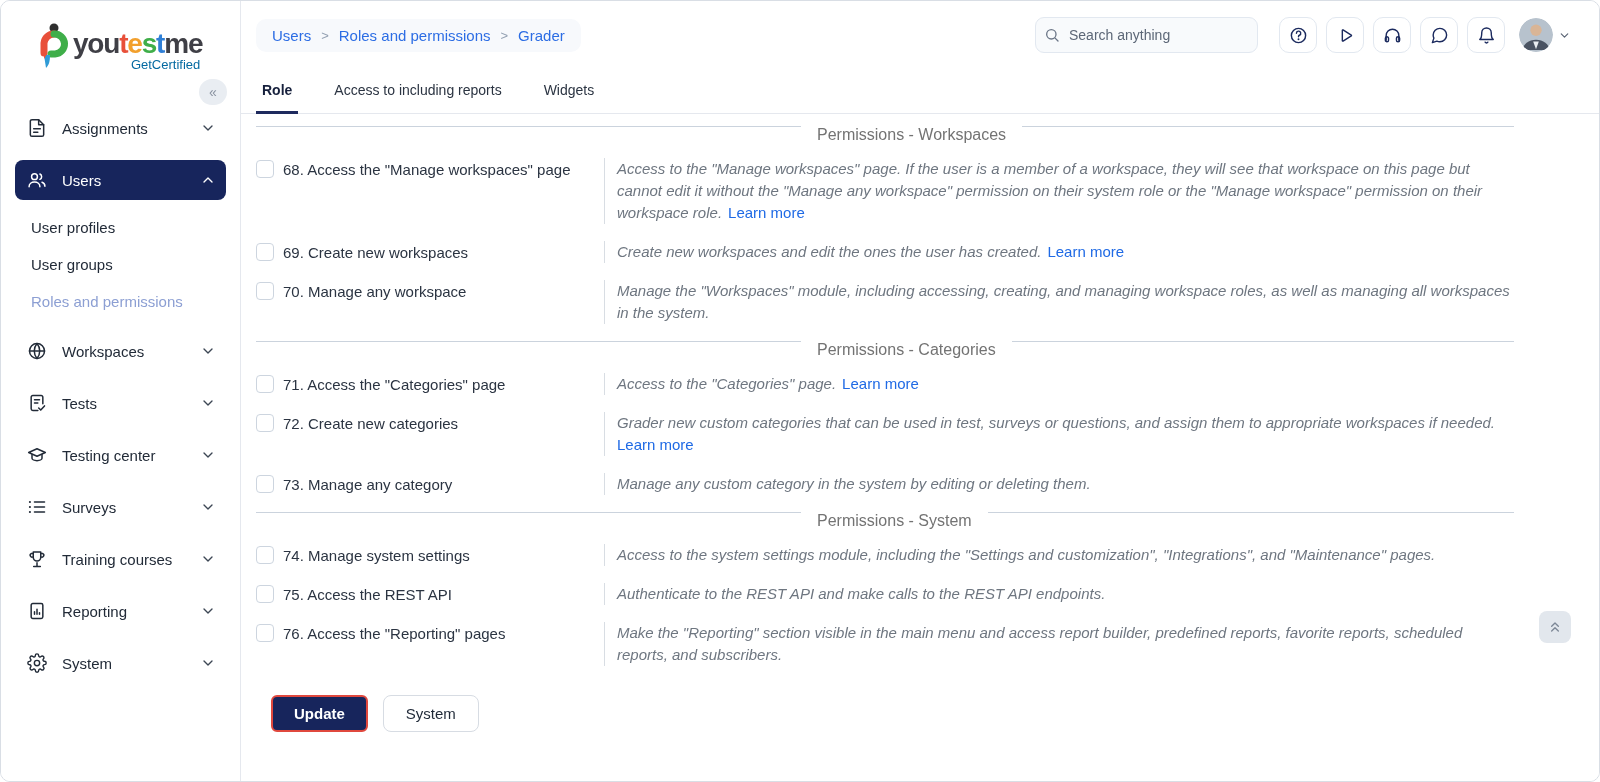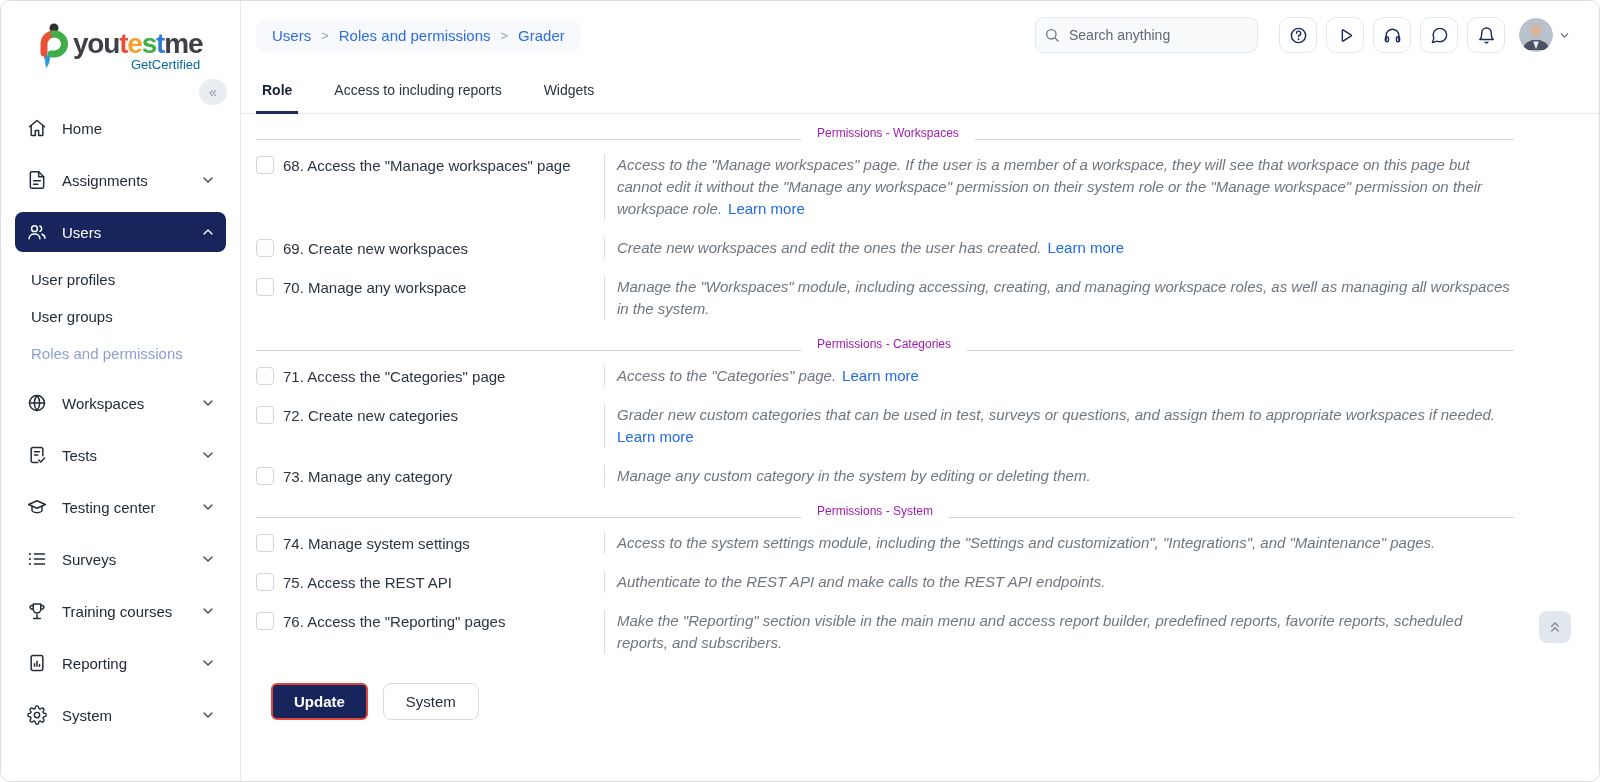--- a/index.html
+++ b/index.html
@@ -38,21 +38,21 @@
   .icon-btn svg { width:19px; height:19px; }
   .avatar-wrap { display:flex; align-items:center; gap:5px; margin-left:5px; cursor:pointer; }
   .avatar { width:34px; height:34px; border-radius:50%; overflow:hidden; flex:0 0 34px; }
   .avatar-chev { width:13px; height:13px; color:#5b6575; }
 
   .tabbar { display:flex; align-items:flex-end; padding:0 15px; border-bottom:1px solid #e5e8ee; height:45px; }
   .tab { font-size:14px; color:#2b3442; padding:0 6px 13px 6px; margin-right:30px; cursor:pointer; border-bottom:3px solid transparent; margin-bottom:-1px; }
   .tab.active { font-weight:700; color:#16203c; border-bottom:3px solid #1e2a5e; }
 
   .content { flex:1; padding:0 85px 0 15px; overflow:hidden; }
-  .section-hdr { display:flex; align-items:flex-end; margin:12px 0 14px 0; color:#a21caf; font-size:12px; }
+  .section-hdr { display:flex; align-items:flex-start; margin:12px 0 14px 0; color:#737373; font-size:16px; }
   .section-hdr::before, .section-hdr::after { content:""; flex:1; border-top:1px solid #cbd3dd; }
   .section-hdr span { padding:0 16px; white-space:nowrap; }
   .section-hdr::before { flex:0 0 545px; }
 
   .perm-row { display:flex; margin-bottom:17px; }
   .perm-left { width:348px; flex:0 0 348px; display:flex; align-items:flex-start; padding-top:1px; }
   .cbox { width:18px; height:18px; border:1.5px solid #cdd5df; border-radius:4px; background:#fff; margin:1px 9px 0 0; flex:0 0 18px; cursor:pointer; }
   .perm-label { font-size:15px; color:#2b3442; line-height:21px; }
   .perm-desc { flex:1; border-left:1px solid #d8dde3; padding-left:12px; font-size:15px; font-style:italic; color:#6e7680; line-height:22px; }
   .learn-more { color:#1f6ae5; font-style:normal; font-weight:500; text-decoration:none; cursor:pointer; margin-left:6px; white-space:nowrap; }
@@ -88,27 +88,20 @@
         </div>
       </div>
     </div>
 
     <button class="collapse-btn">
         <span>«</span>
       </button>
 
     <nav class="nav">
 
-      <div class="nav-item">
-        <svg class="mi" viewBox="0 0 24 24" fill="none" stroke="currentColor" stroke-width="1.8" stroke-linecap="round" stroke-linejoin="round">
-            <path d="M3 10.5 12 3l9 7.5"></path>
-            <path d="M5 9v11a1 1 0 0 0 1 1h4v-6h4v6h4a1 1 0 0 0 1-1V9"></path>
-          </svg>
-        <span>Home</span>
-      </div>
 
       <div class="nav-item">
         <svg class="mi" viewBox="0 0 24 24" fill="none" stroke="currentColor" stroke-width="1.8" stroke-linecap="round" stroke-linejoin="round">
             <path d="M14 2H6a2 2 0 0 0-2 2v16a2 2 0 0 0 2 2h12a2 2 0 0 0 2-2V8z"></path>
             <path d="M14 2v6h6"></path>
             <path d="M8 13h8M8 17h5"></path>
           </svg>
         <span>Assignments</span>
         <svg class="chev" viewBox="0 0 24 24" fill="none" stroke="currentColor" stroke-width="2" stroke-linecap="round" stroke-linejoin="round">
             <polyline points="6 9 12 15 18 9"></polyline>

